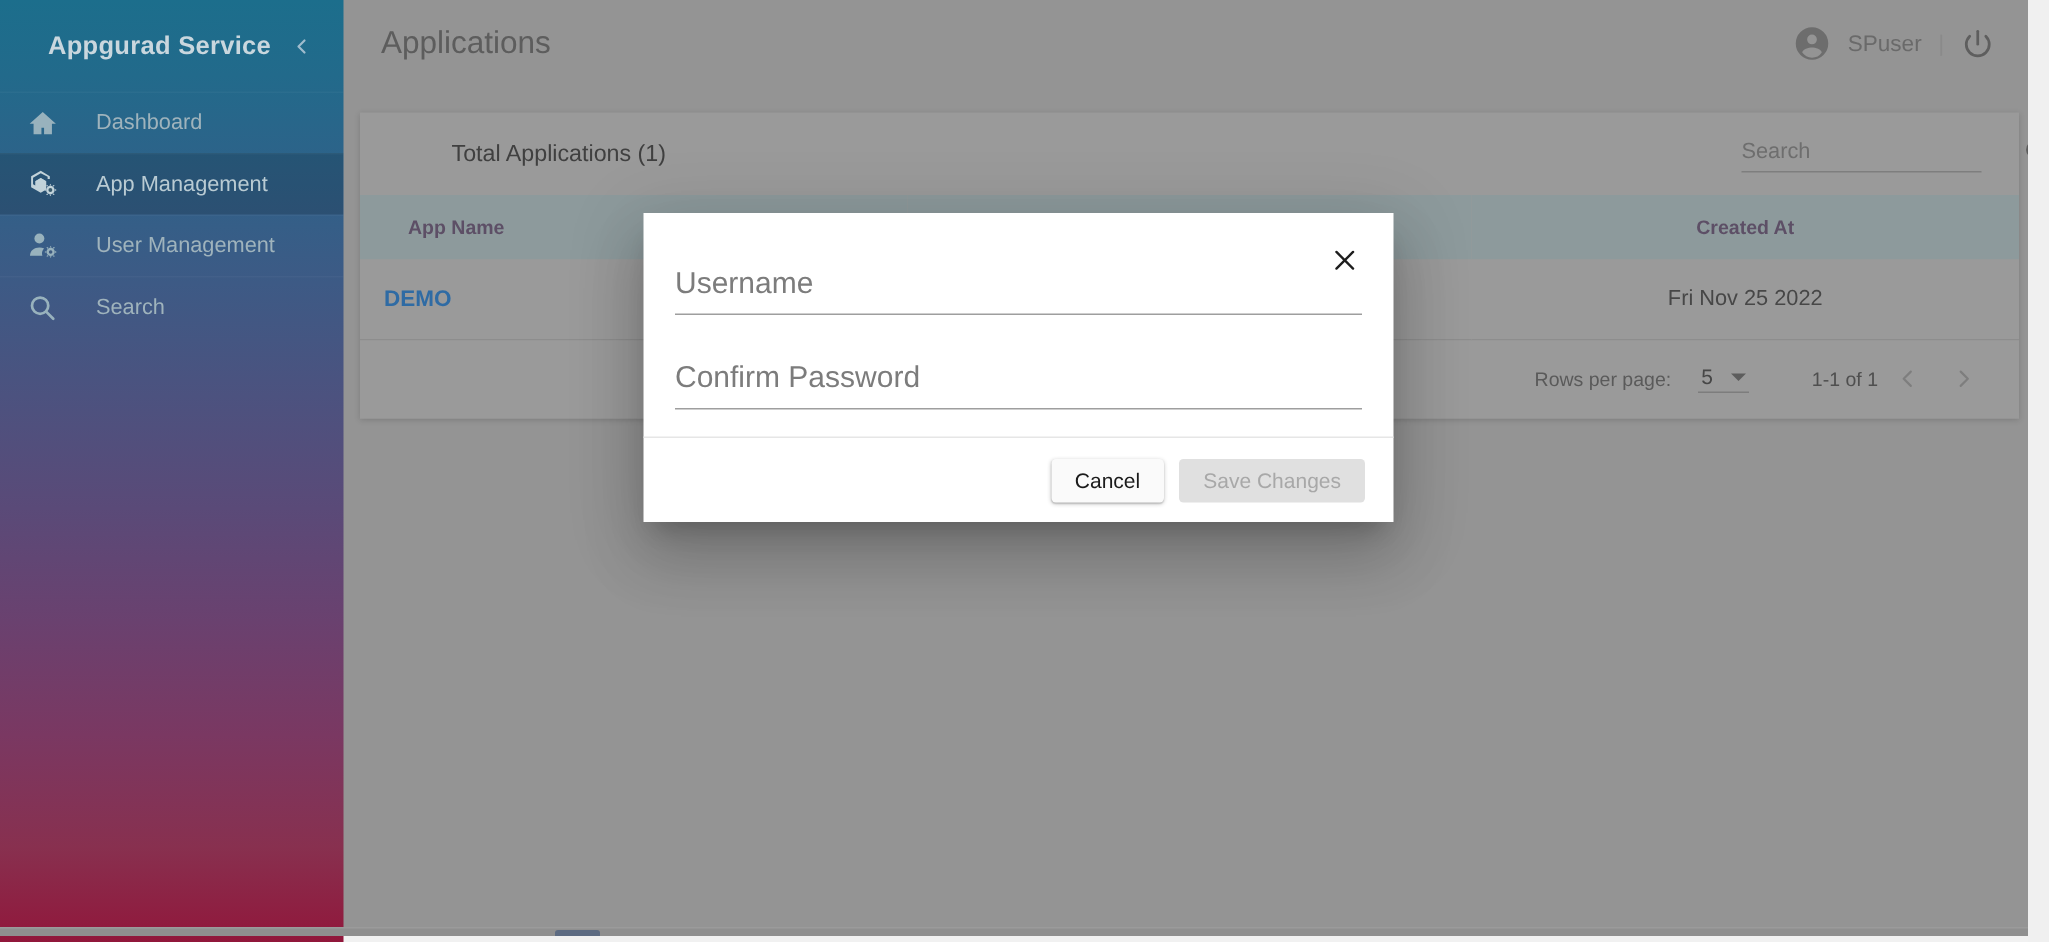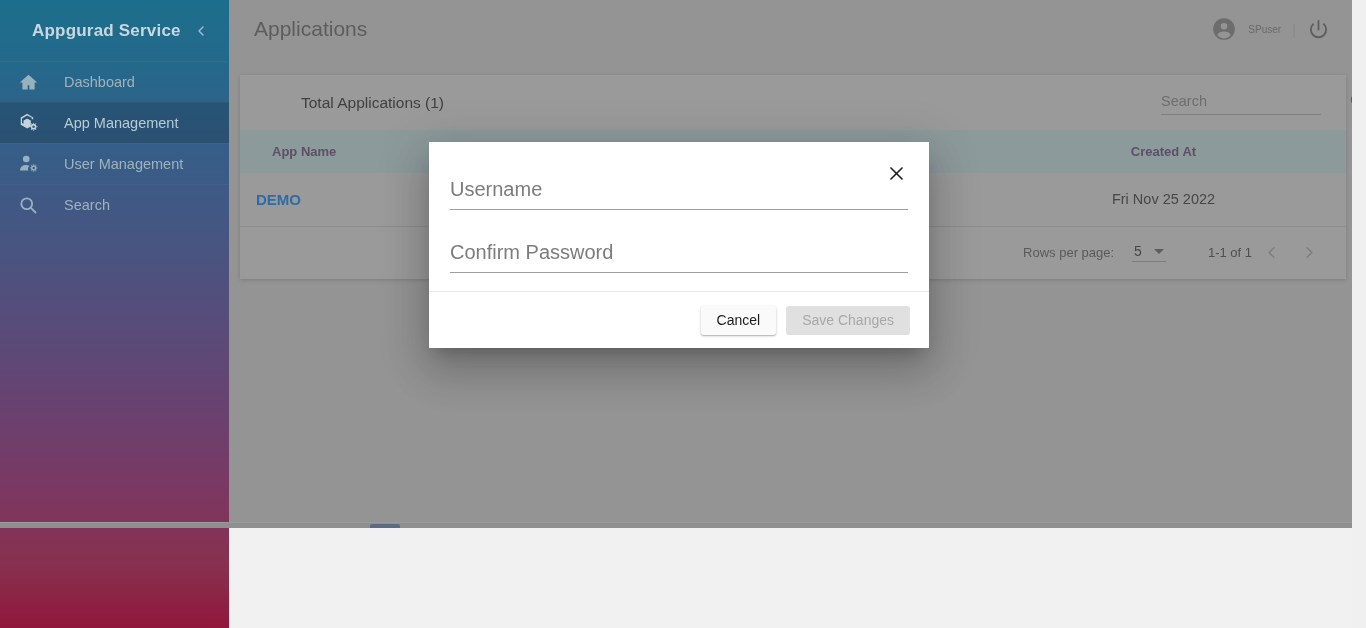--- a/index.html
+++ b/index.html
@@ -4,21 +4,21 @@
 <style>
   * { box-sizing: border-box; margin: 0; padding: 0; }
   html, body {
     width: 1366px; height: 628px;
     overflow: hidden;
     font-family: "Liberation Sans", sans-serif;
     background: #f1f1f1;
   }
   #app {
     position: relative;
-    width: 1366px; height: 528px;
+    width: 1366px; height: 624px;
     background: #949494;
   }
 
   
   .sidebar {
     position: absolute; left: 0; top: 0;
     width: 229px; height: 628px;
     background: linear-gradient(180deg,
         #1c6e8c 0%,
         #226a8b 8%,
@@ -98,21 +98,21 @@
     font-weight: normal;
   }
   .topbar-right {
     display: flex;
     align-items: center;
     gap: 0px;
     color: #676767;
   }
   .account-icon { width: 26px; height: 26px; display:block; color:#6d6d6d; }
   .user-name {
-    font-size: 10px;
+    font-size: 15px;
     color: #6a6a6a;
     margin-left: 11px;
   }
   .sep {
     margin: 0 11px;
     color: #8a8a8a;
     font-size: 15px;
   }
   .power-icon { width: 23px; height: 23px; display:block; color:#5e5e5e; cursor:pointer; }
 

